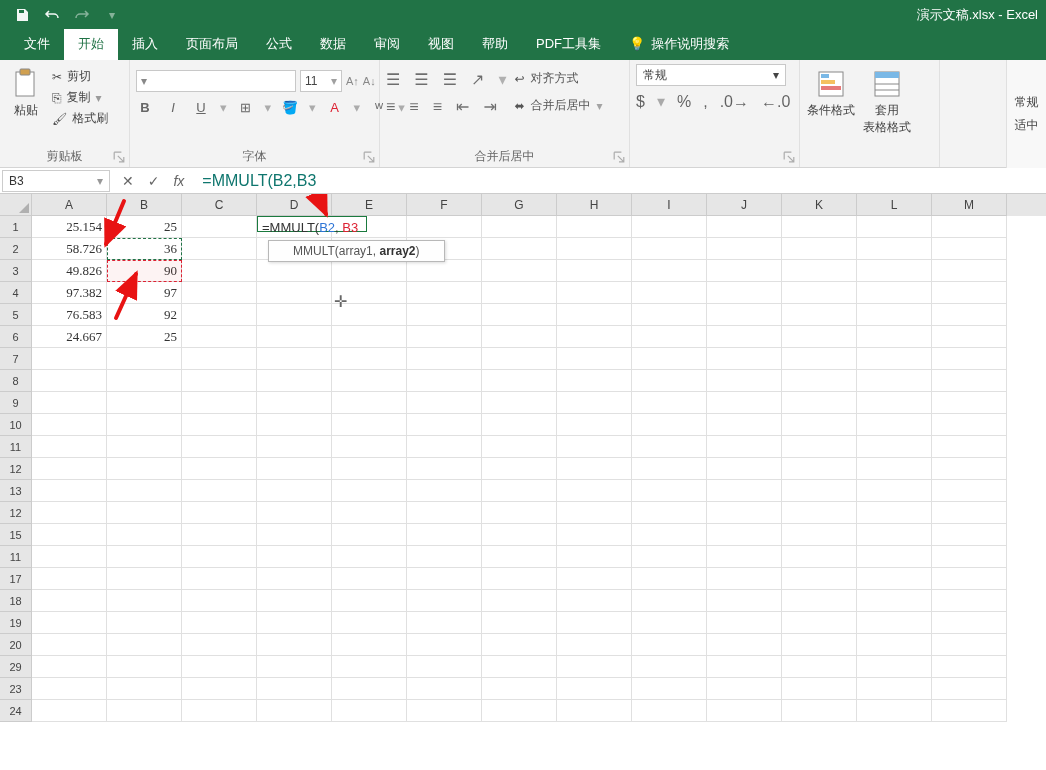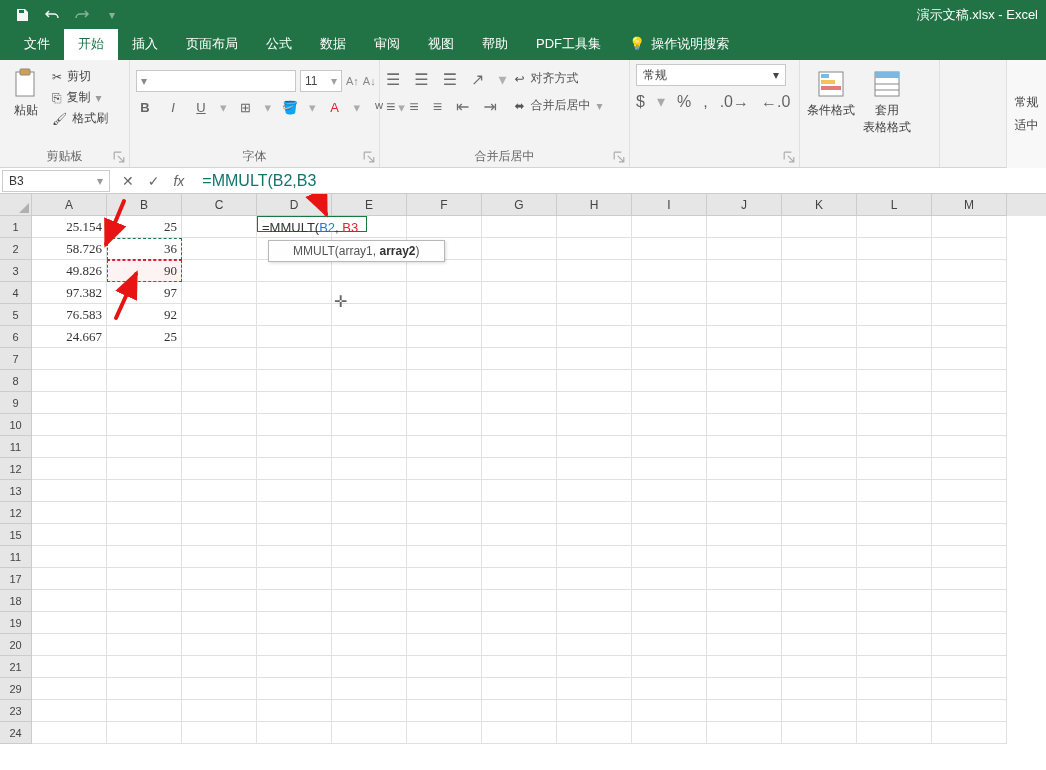--- a/index.html
+++ b/index.html
@@ -635,36 +635,20 @@
         <div class="cell cF ra"></div>
         <div class="cell cG ra"></div>
         <div class="cell cH ra"></div>
         <div class="cell cI ra"></div>
         <div class="cell cJ ra"></div>
         <div class="cell cK ra"></div>
         <div class="cell cL ra"></div>
         <div class="cell cM ra"></div>
       </div>
       <div class="row">
-        <div class="rh">21</div>
-        <div class="cell cA ra"></div>
-        <div class="cell cB ra"></div>
-        <div class="cell cC ra"></div>
-        <div class="cell cD ra"></div>
-        <div class="cell cE ra"></div>
-        <div class="cell cF ra"></div>
-        <div class="cell cG ra"></div>
-        <div class="cell cH ra"></div>
-        <div class="cell cI ra"></div>
-        <div class="cell cJ ra"></div>
-        <div class="cell cK ra"></div>
-        <div class="cell cL ra"></div>
-        <div class="cell cM ra"></div>
-      </div>
-      <div class="row">
         <div class="rh">29</div>
         <div class="cell cA ra"></div>
         <div class="cell cB ra"></div>
         <div class="cell cC ra"></div>
         <div class="cell cD ra"></div>
         <div class="cell cE ra"></div>
         <div class="cell cF ra"></div>
         <div class="cell cG ra"></div>
         <div class="cell cH ra"></div>
         <div class="cell cI ra"></div>

